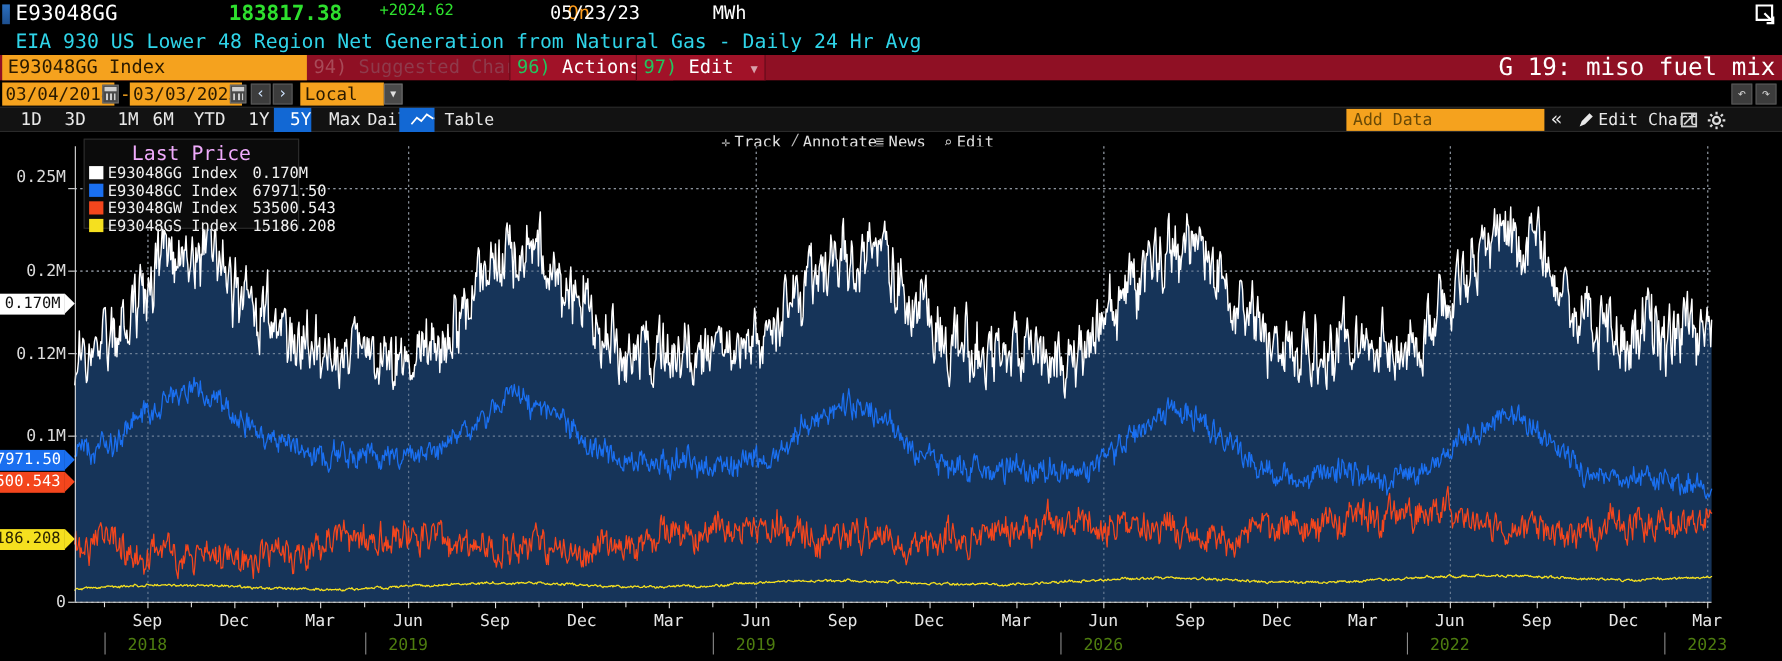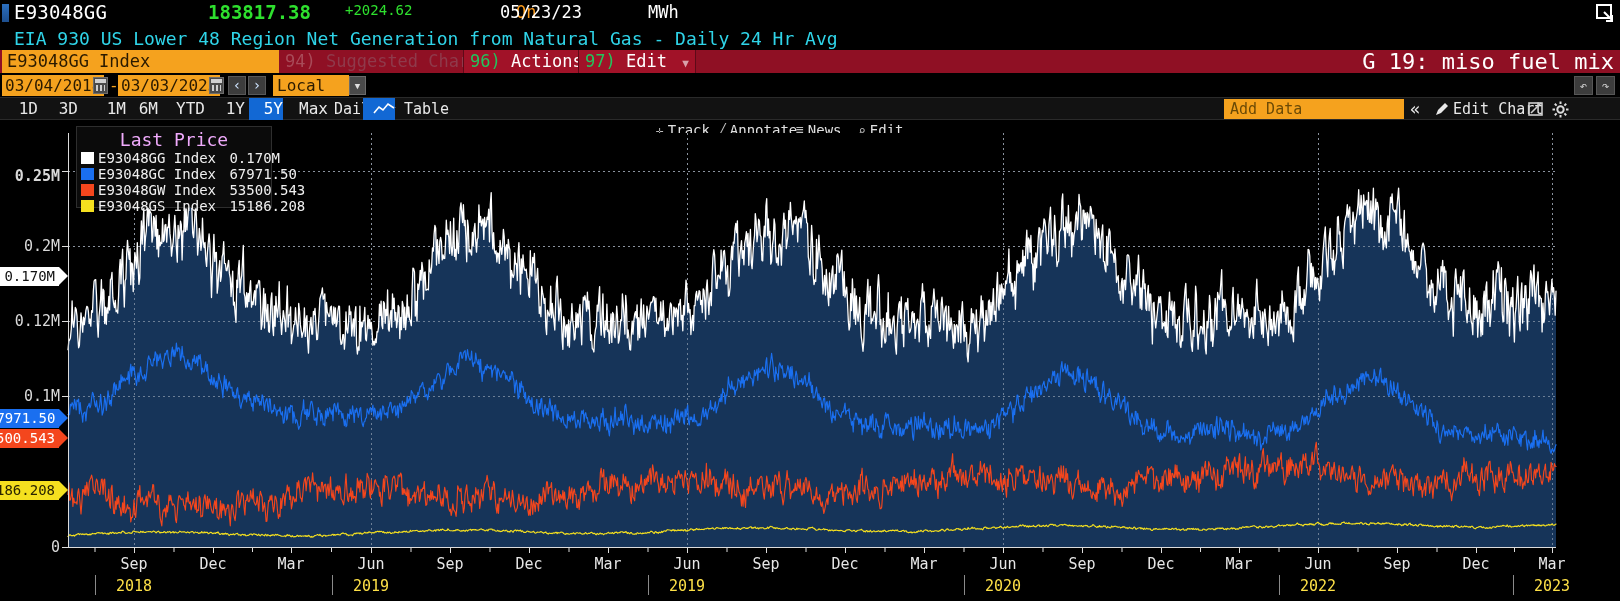--- a/index.html
+++ b/index.html
@@ -85,21 +85,21 @@
   
   .ctool { position: absolute; top: 120px; height: 20px; line-height: 20px; color: #e0e0e0; font-size: 14px; white-space: nowrap; }
   .ctool .gi { color: #bdbdbd; margin-right: 4px; font-size: 13px; }
 
   
   #chart-wrap { position: absolute; left: 0; top: 120px; width: 1620px; height: 481px; }
   #plot-svg { position: absolute; left: 0; top: 0; }
 
   .ylab { position: absolute; color: #d9d9d9; font-size: 15px; text-align: right; width: 58px; }
   .xlab { position: absolute; color: #e6e6e6; font-size: 15px; text-align: center; transform: translateX(-50%); }
-  .yrlab { position: absolute; color: #fde047; font-size: 15px; text-align: center; transform: translateX(-50%); }
+  .yrlab { position: absolute; color: #4d7c0f; font-size: 15px; text-align: center; transform: translateX(-50%); }
 
   
   .flag { position: absolute; height: 19px; line-height: 19px; font-size: 14px; padding: 0 4px 0 5px;
           white-space: nowrap; }
   .flag .tip { position: absolute; right: -9px; top: 0; width: 0; height: 0;
                border-top: 9.5px solid transparent; border-bottom: 9.5px solid transparent; }
 
   
   #legend { position: absolute; left: 76px; top: 126px; width: 196px; height: 82px;
             background: #0b0b0b; border: 1px solid #2e2e2e; }
@@ -288,42 +288,42 @@
         <line x1="1476.5" y1="427" x2="1476.5" y2="433" stroke="#dcdcdc" stroke-width="1"></line>
         <line x1="1514.5" y1="427" x2="1514.5" y2="432" stroke="#dcdcdc" stroke-width="1"></line>
         <line x1="1552.5" y1="427" x2="1552.5" y2="433" stroke="#dcdcdc" stroke-width="1"></line>
         <line x1="95" y1="427" x2="95" y2="432" stroke="#dcdcdc" stroke-width="1"></line>
       </svg>
     <div id="y-labels">
         <div class="ylab" style="left: 2px; top: 418px;">0</div>
         <div class="ylab" style="left: 2px; top: 267.455px;">0.1M</div>
         <div class="ylab" style="left: 2px; top: 192.182px;">0.12M</div>
         <div class="ylab" style="left: 2px; top: 116.909px;">0.2M</div>
-        <div class="ylab" style="left: 2px; top: 47px; font-weight: bold;">0.25M</div>
+        <div class="ylab" style="left: 2px; top: 31px;">0.25M</div>
       </div>
     <div id="x-labels">
         <div class="xlab" style="left: 134px; top: 435px;">Sep</div>
         <div class="yrlab" style="left: 134px; top: 457px;">2018</div>
         <div style="position: absolute; left: 95px; top: 455px; width: 1px; height: 20px; background: rgb(138, 138, 138);"></div>
         <div class="xlab" style="left: 213px; top: 435px;">Dec</div>
         <div class="xlab" style="left: 291px; top: 435px;">Mar</div>
         <div class="xlab" style="left: 371px; top: 435px;">Jun</div>
         <div class="yrlab" style="left: 371px; top: 457px;">2019</div>
         <div style="position: absolute; left: 332px; top: 455px; width: 1px; height: 20px; background: rgb(138, 138, 138);"></div>
         <div class="xlab" style="left: 450px; top: 435px;">Sep</div>
         <div class="xlab" style="left: 529px; top: 435px;">Dec</div>
         <div class="xlab" style="left: 608px; top: 435px;">Mar</div>
         <div class="xlab" style="left: 687px; top: 435px;">Jun</div>
         <div class="yrlab" style="left: 687px; top: 457px;">2019</div>
         <div style="position: absolute; left: 648px; top: 455px; width: 1px; height: 20px; background: rgb(138, 138, 138);"></div>
         <div class="xlab" style="left: 766px; top: 435px;">Sep</div>
         <div class="xlab" style="left: 845px; top: 435px;">Dec</div>
         <div class="xlab" style="left: 924px; top: 435px;">Mar</div>
         <div class="xlab" style="left: 1003px; top: 435px;">Jun</div>
-        <div class="yrlab" style="left: 1003px; top: 457px;">2020</div>
+        <div class="yrlab" style="left: 1003px; top: 457px;">2026</div>
         <div style="position: absolute; left: 964px; top: 455px; width: 1px; height: 20px; background: rgb(138, 138, 138);"></div>
         <div class="xlab" style="left: 1082px; top: 435px;">Sep</div>
         <div class="xlab" style="left: 1161px; top: 435px;">Dec</div>
         <div class="xlab" style="left: 1239px; top: 435px;">Mar</div>
         <div class="xlab" style="left: 1318px; top: 435px;">Jun</div>
         <div class="yrlab" style="left: 1318px; top: 457px;">2022</div>
         <div style="position: absolute; left: 1279px; top: 455px; width: 1px; height: 20px; background: rgb(138, 138, 138);"></div>
         <div class="xlab" style="left: 1397px; top: 435px;">Sep</div>
         <div class="xlab" style="left: 1476px; top: 435px;">Dec</div>
         <div class="xlab" style="left: 1552px; top: 435px;">Mar</div>

